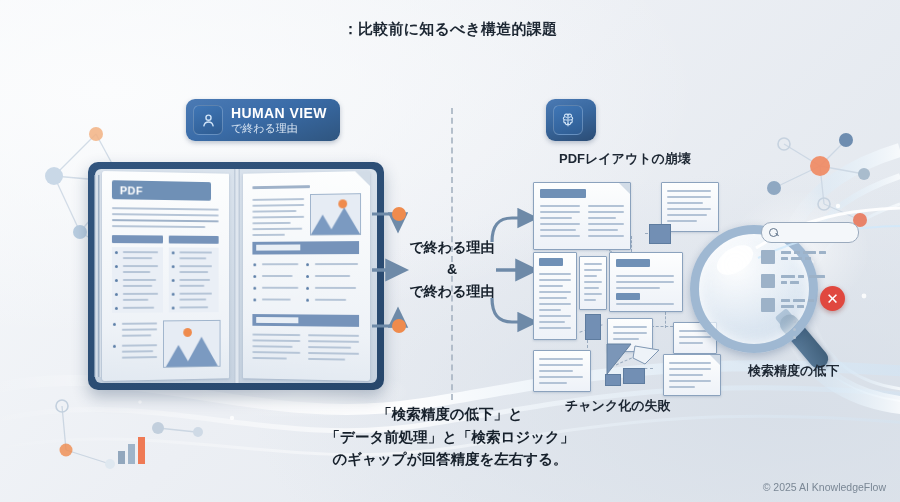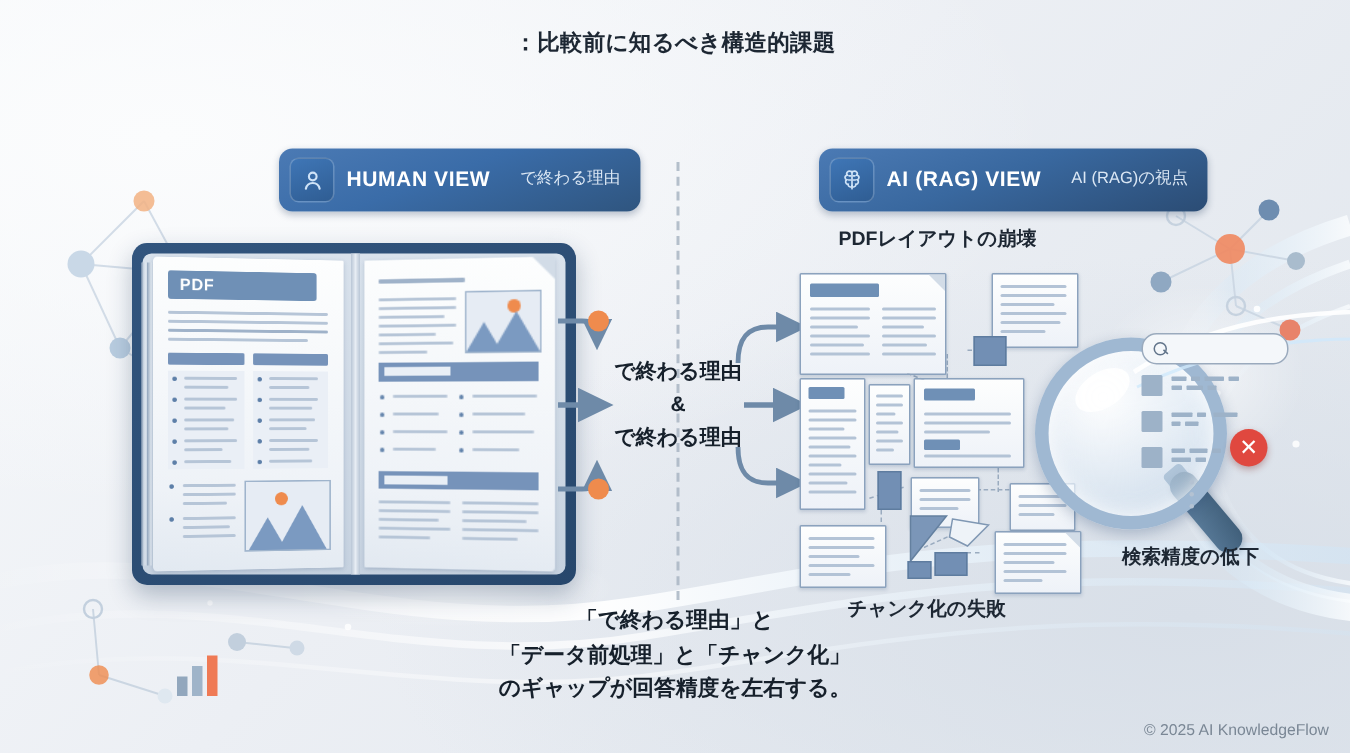--- a/index.html
+++ b/index.html
@@ -34,21 +34,21 @@
   #badge-human{left:186px;top:99px;
     background:linear-gradient(160deg,#4b7ab4 0%,#3a6ca8 45%,#2f557f 100%);}
   #badge-ai{left:546px;top:99px;
     background:linear-gradient(160deg,#4b7ab4 0%,#39689f 45%,#2b4c74 100%);}
   .badge-ico{
     width:28px;height:28px;border-radius:6px;flex:0 0 auto;
     background:linear-gradient(160deg,#3f76b6,#2f5d93);
     display:flex;align-items:center;justify-content:center;
     border:1px solid rgba(255,255,255,.22);
   }
-  .badge-txt{display:flex;line-height:1.08;gap:20px;}
+  .badge-txt{display:flex;flex-direction:column;line-height:1.08;}
   .badge-en{color:#ffffff;font-weight:bold;font-size:14px;letter-spacing:.4px;}
   .badge-jp{color:#dbe7f4;font-size:11px;margin-top:2px;}
 
   
   #divider{left:451px;top:108px;width:0;height:292px;
     border-left:2px dashed #aab6c4;opacity:.85;}
 
   
   #book{left:88px;top:162px;width:296px;height:228px;}
   .bk-cover{position:absolute;inset:0;border-radius:10px;
@@ -240,24 +240,20 @@
   </div>
 
   <div class="abs badge" id="badge-ai">
     <span class="badge-ico">
       <svg width="18" height="18" viewBox="0 0 24 24" fill="none" stroke="#cfe3f7" stroke-width="1.5" stroke-linecap="round">
         <path d="M12 4.2v15.6"></path>
         <path d="M12 5.2c-1-1.3-3-1.5-4.1-.3-.9 1-.7 2 0 2.7-1.3.2-2.2 1.2-2.1 2.4.1 1 .8 1.6 1.6 1.8-.9.5-1.3 1.5-1 2.5.3 1 1.2 1.6 2.2 1.5-.2 1.2.7 2.3 1.9 2.4 1.1.1 1.7-.5 1.5-1.3"></path>
         <path d="M12 5.2c1-1.3 3-1.5 4.1-.3.9 1 .7 2 0 2.7 1.3.2 2.2 1.2 2.1 2.4-.1 1-.8 1.6-1.6 1.8.9.5 1.3 1.5 1 2.5-.3 1-1.2 1.6-2.2 1.5.2 1.2-.7 2.3-1.9 2.4-1.1.1-1.7-.5-1.5-1.3"></path>
         <path d="M9.6 8.4h1.2M9.2 12h1.6M13.2 8.4h1.2M13.2 12h1.6"></path>
       </svg>
-    </span>
-    <span class="badge-txt">
-      <span class="badge-en">AI (RAG) VIEW</span>
-      <span class="badge-jp">AI (RAG)の視点</span>
     </span>
   </div>
 
   <div class="abs" id="divider"></div>
 
   <div class="abs" id="book">
     <div class="bk-cover"></div>
     <div class="bk-inner"></div>
     <div class="bk-edge" style="left:10px;"></div>
     <div class="bk-edge" style="left:6px;opacity:.7;"></div>
@@ -551,20 +547,20 @@
     <div class="vdot" style="left:32px;top:78px;"></div>
     <div class="vdot" style="left:32px;top:86px;"></div>
   </div>
   <div class="abs" id="xbadge">✕</div>
 
   <div class="abs rlabel" id="lab-layout">PDFレイアウトの崩壊</div>
   <div class="abs rlabel" id="lab-chunk">チャンク化の失敗</div>
   <div class="abs rlabel" id="lab-acc">検索精度の低下</div>
 
   <div class="abs" id="bottom-note">
-    <div>「で終わる理由」と</div>
-    <div>「データ前処理」と「チャンク化」</div>
+    <div>「検索精度の低下」と</div>
+    <div>「データ前処理」と「検索ロジック」</div>
     <div>のギャップが回答精度を左右する。</div>
   </div>
 
   <div class="abs" id="footer">© 2025 AI KnowledgeFlow</div>
 
 </div>
 
 </body></html>

